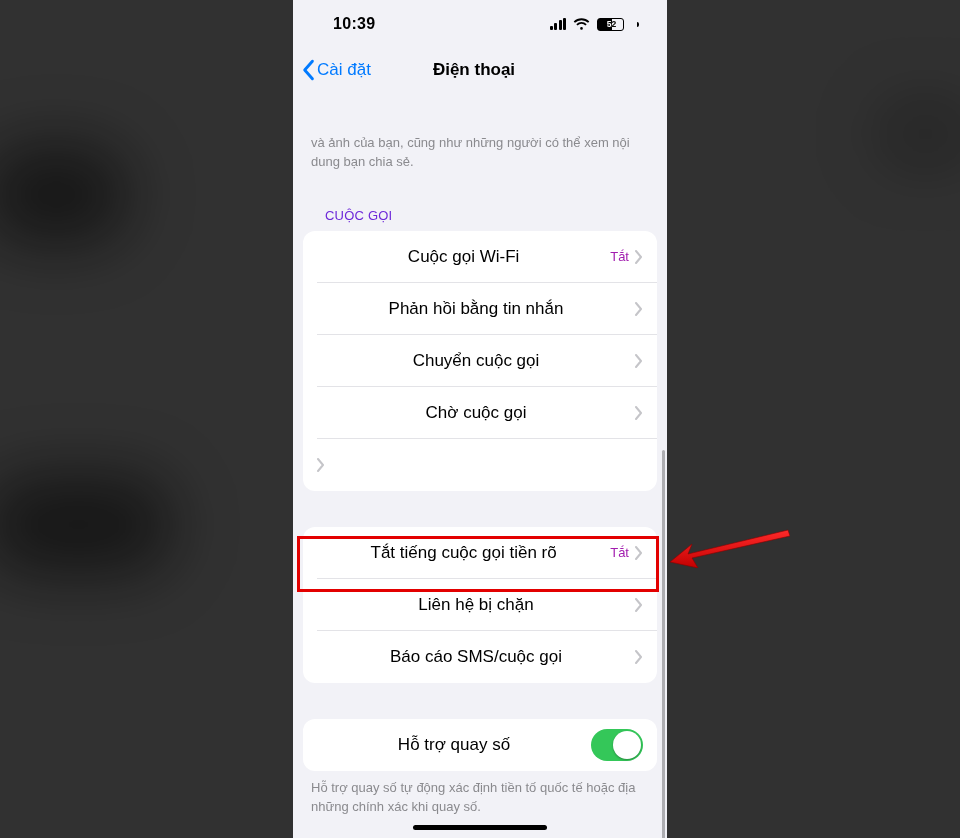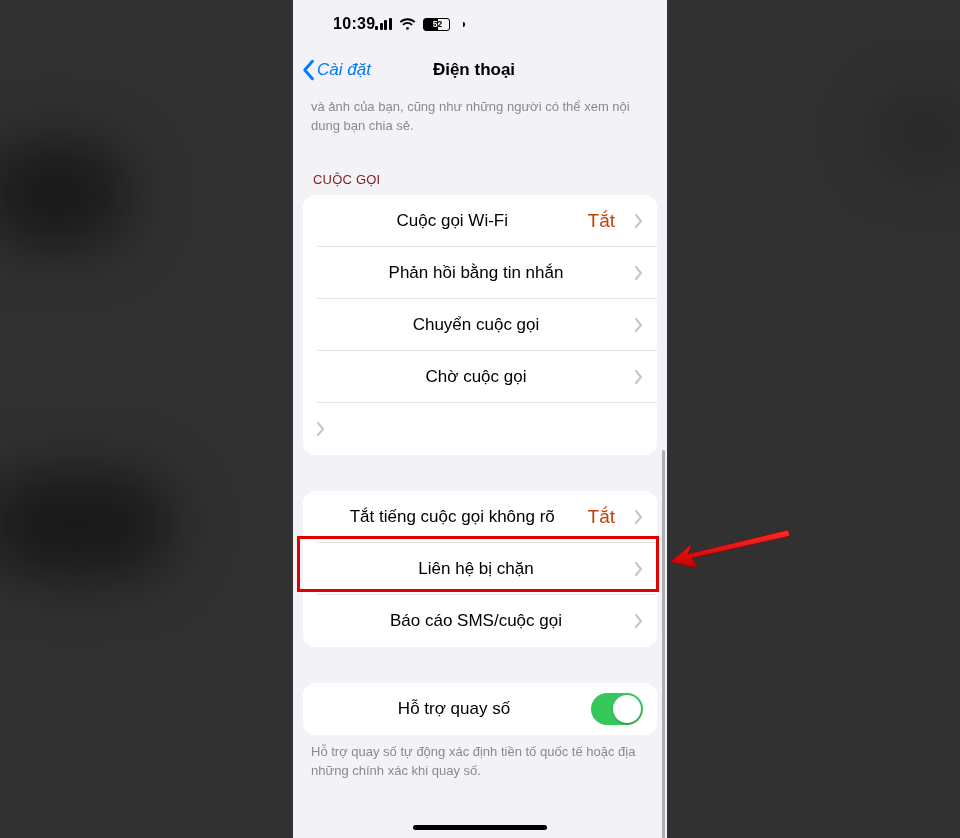--- a/index.html
+++ b/index.html
@@ -29,20 +29,21 @@
     width: 374px;
     height: 838px;
     background: #f2f2f7;
     overflow: hidden;
   }
   
   .status-bar {
     height: 48px;
     display: flex;
     align-items: center;
+    justify-content: space-between;
     padding: 0 28px 0 40px;
     background: #f2f2f7;
   }
   .status-time { font-weight: 600; font-size: 16px; letter-spacing: 0.3px; }
   .status-icons { display: flex; align-items: center; gap: 7px; }
   .sig-bars { display:flex; align-items:flex-end; gap:1.5px; height:12px; }
   .sig-bars span { width:3px; background:#000; border-radius:1px; }
   .sig-bars span:nth-child(1){height:4px;}
   .sig-bars span:nth-child(2){height:7px;}
   .sig-bars span:nth-child(3){height:10px;}
@@ -59,21 +60,20 @@
     display: flex;
     align-items: center;
     position: relative;
     background: #f2f2f7;
   }
   .nav-back {
     display: flex; align-items: center;
     color: #007aff; font-size: 17px;
     padding-left: 8px; gap: 2px;
     cursor: pointer;
-    font-style: italic;
   }
   .nav-back svg { width:14px; height:22px; }
   .nav-title {
     position: absolute; left:0; right:12px;
     text-align: center;
     font-size: 17px; font-weight: 600;
     pointer-events: none;
   }
 
   
@@ -81,25 +81,26 @@
     padding: 0 0 10px 0;
     overflow-y: hidden;
     height: calc(100% - 92px);
     position: relative;
   }
   .desc-text {
     color: #8a8a8e;
     font-size: 13px;
     line-height: 1.45;
     padding: 6px 10px 8px 18px;
+    margin-top: 36px;
   }
   .section-header {
-    color: #7f1d1d;
+    color: #6d28d9;
     font-size: 13px;
-    padding: 28px 18px 8px 20px;
+    padding: 28px 18px 8px 32px;
     text-transform: uppercase;
     letter-spacing: 0.2px;
   }
   .group {
     background: #fff;
     border-radius: 12px;
     margin: 0 10px;
     overflow: hidden;
   }
   .group + .group, .section-header + .group { }
@@ -110,21 +111,21 @@
     padding: 0 14px;
     position: relative;
     cursor: pointer;
   }
   .row:not(:last-child):not(.no-sep)::after {
     content:"";
     position:absolute; left:14px; right:0; bottom:0;
     height:1px; background:#e3e3e7;
   }
   .row-label { flex:1; font-size: 17px; color:#000;text-align:center; }
-  .row-value { font-size: 19px; color:#c2410c; margin-right: 20px; }
+  .row-value { font-size: 13px; color:#a21caf; margin-right: 6px; }
   .chevron { color:#c5c5c9; flex:none; }
   .chevron svg { width:8px; height:14px; display:block; }
   .toggle {
     width:52px; height:32px; border-radius:16px;
     background:#34c759; position:relative; flex:none;
   }
   .toggle .knob {
     position:absolute; top:2px; right:2px;
     width:28px; height:28px; background:#fff; border-radius:50%;
     box-shadow: 0 1px 2px rgba(0,0,0,0.3);
@@ -257,21 +258,21 @@
               <path d="M1 1l5 6-5 6" stroke="#c5c5c9" stroke-width="2" fill="none" stroke-linecap="round" stroke-linejoin="round"></path>
             </svg>
           </span>
       </div>
     </div>
 
     <div class="spacer-lg"></div>
 
     <div class="group">
       <div class="row">
-        <span class="row-label">Tắt tiếng cuộc gọi không rõ</span>
+        <span class="row-label">Tắt tiếng cuộc gọi tiền rõ</span>
         <span class="row-value">Tắt</span>
         <span class="chevron">
             <svg viewBox="0 0 8 14">
               <path d="M1 1l5 6-5 6" stroke="#c5c5c9" stroke-width="2" fill="none" stroke-linecap="round" stroke-linejoin="round"></path>
             </svg>
           </span>
       </div>
       <div class="row">
         <span class="row-label">Liên hệ bị chặn</span>
         <span class="chevron">

